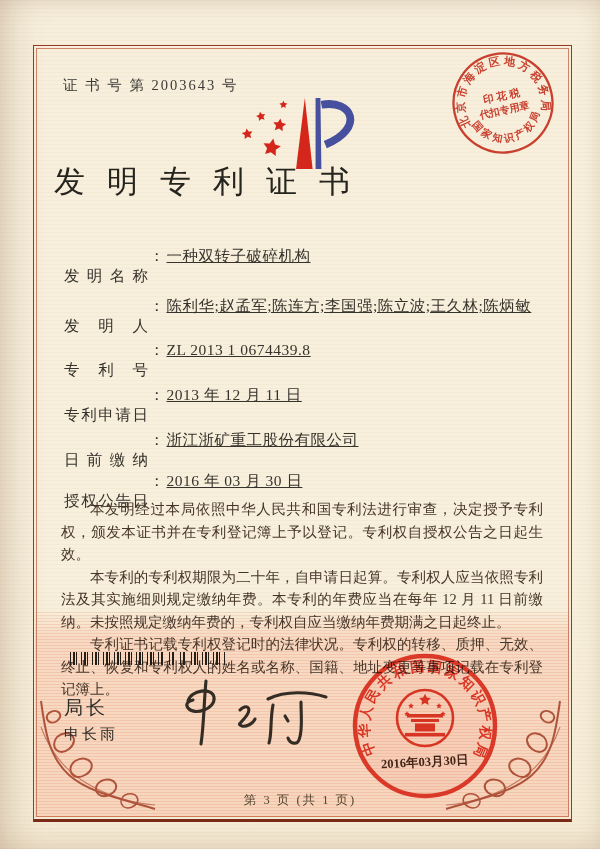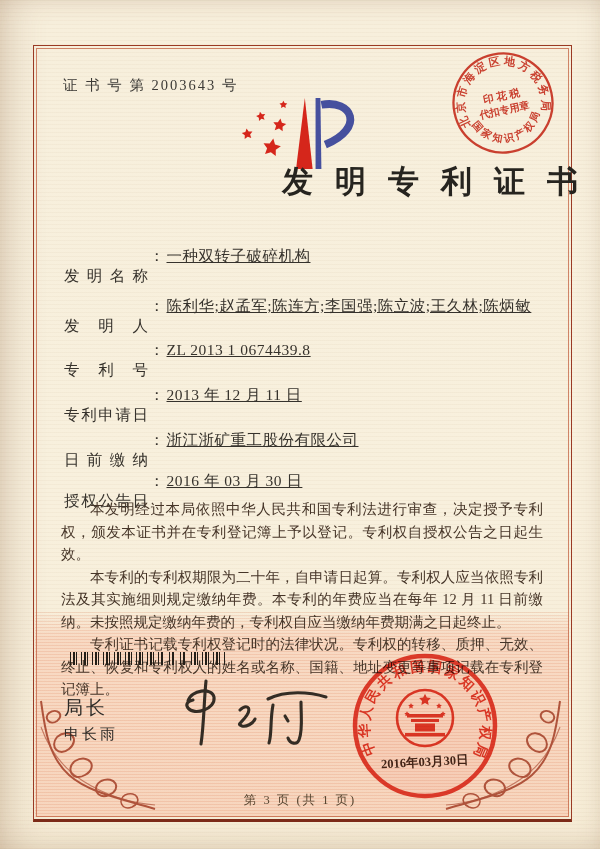--- a/index.html
+++ b/index.html
@@ -38,23 +38,23 @@
     border:1px solid #c4654238;
     border-color:#c26040;
     opacity:.75;
   }
   .abs{position:absolute;}
   .cert-no{
     left:63px;top:76px;font-size:14.5px;letter-spacing:2px;color:#3c3a36;z-index:3;
   }
   .logo{left:234px;top:96px;width:128px;height:76px;z-index:3;}
   .title{
-    left:0;right:0;top:161px;text-align:right;z-index:3;
-    font-size:31px;font-weight:700;color:#26241f;
-    letter-spacing:22px;text-indent:22px;
+    left:0;right:0;top:161px;text-align:left;z-index:3;
+    font-size:31px;font-weight:400;color:#26241f;
+    letter-spacing:22px;text-indent:22px;padding-left:32px;
   }
   .field{position:absolute;left:64px;z-index:3;font-size:15.5px;color:#36322c;white-space:nowrap;}
   .f0{top:246px}.f1{top:296px}.f2{top:340px}.f3{top:385px}.f4{top:430px}.f5{top:471px}
   .flabel{display:inline-block;width:84px;text-align:justify;text-align-last:justify;vertical-align:top;margin-top:20px;}
   .fcolon{display:inline-block;margin:0 2px 0 1px;}
   .fvalue{letter-spacing:.5px;text-decoration:underline;}
   .body-text{
     position:absolute;left:61px;top:498px;width:482px;z-index:3;
     font-size:14.5px;line-height:22.5px;color:#463528;text-align:justify;
   }

